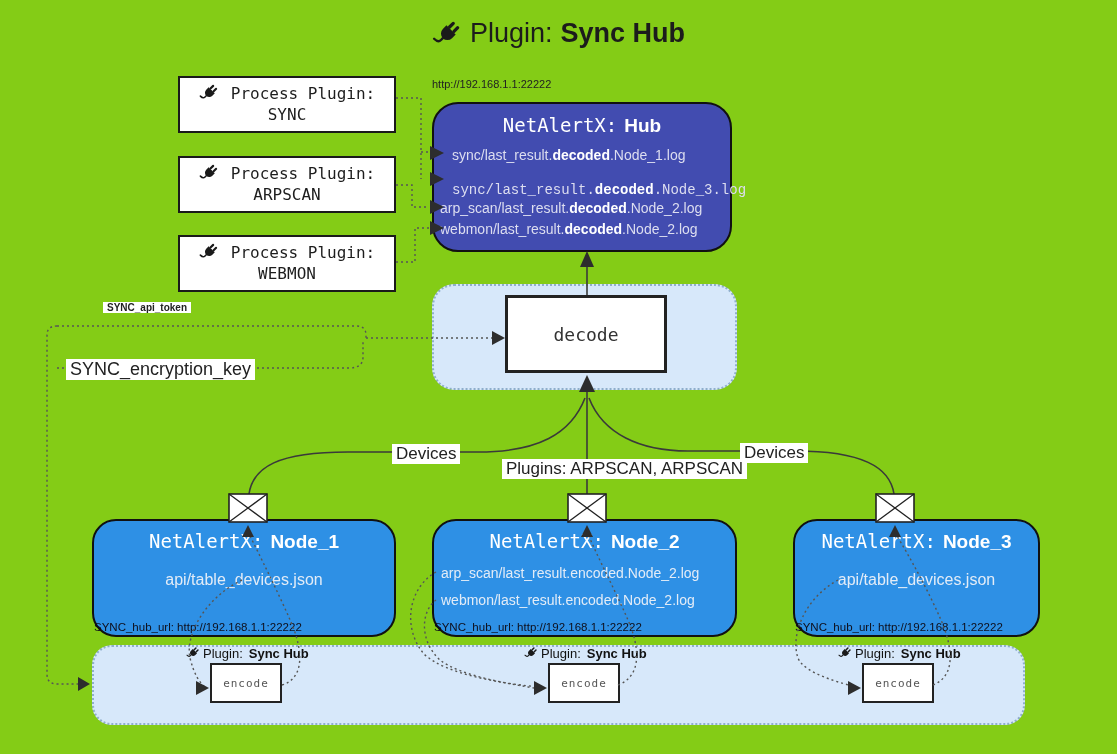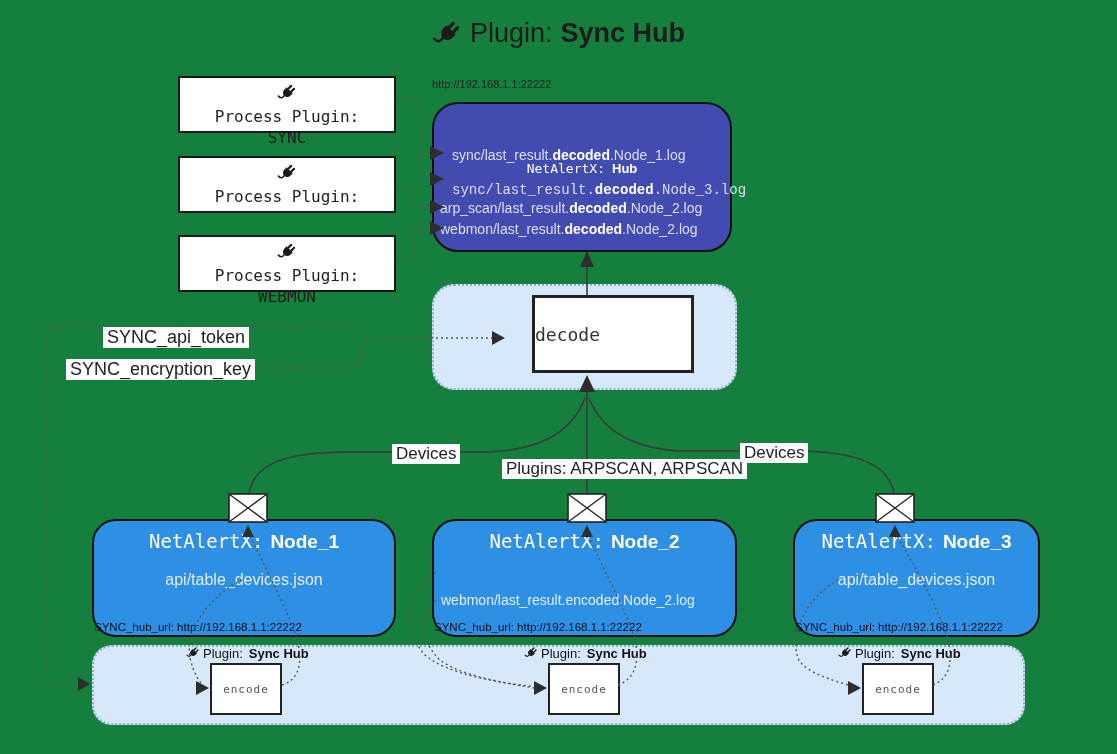--- a/index.html
+++ b/index.html
@@ -1,77 +1,77 @@
 <!DOCTYPE html>
 <html><head>
 <meta charset="utf-8">
 <style>
   html,body{margin:0;padding:0;background:#fff;}
-  .canvas{position:relative;width:1117px;height:754px;background:#15803d;overflow:hidden;
+  .canvas{position:relative;width:1117px;height:754px;background:#84cc16;overflow:hidden;
           font-family:"Liberation Sans","DejaVu Sans",sans-serif;color:#222;}
   .abs{position:absolute;box-sizing:border-box;}
   svg.layer{position:absolute;left:0;top:0;pointer-events:none;}
   #layer-under{z-index:1;}
   #layer-over{z-index:30;}
   .float-label{z-index:40;background:#fff;padding:0 4px;white-space:nowrap;font-size:17px;color:#222;}
   .mono{font-family:"DejaVu Sans Mono","Liberation Mono",monospace;}
 
   
   .title{left:0;top:18px;width:100%;display:flex;align-items:center;justify-content:center;gap:8px;
          font-size:27px;color:#1c1c1c;z-index:10;}
   .title b{font-weight:700;}
 
   
   .pbox{left:178px;width:218px;height:57px;background:#fff;border:2px solid #1a1a1a;z-index:10;
         font-family:"DejaVu Sans Mono","Liberation Mono",monospace;font-size:16px;color:#1d1d1d;}
-  .pbox .r1{display:flex;align-items:center;justify-content:center;gap:4px;margin-top:5px;flex-direction:column;}
+  .pbox .r1{display:flex;align-items:center;justify-content:center;gap:12px;margin-top:5px;}
   .pbox .r2{text-align:center;margin-top:2px;}
 
   
   .hub-url{left:432px;top:78px;width:300px;font-size:11px;color:#222;z-index:10;}
   .hub{left:432px;top:102px;width:300px;height:150px;background:#424CB0;border:2px solid #111;
        border-radius:26px;z-index:10;color:#E9E9F4;}
-  .hub-title{position:absolute;top:10px;left:0;width:100%;text-align:center;font-size:13px;color:#fff;margin-top:47px;}
+  .hub-title{position:absolute;top:10px;left:0;width:100%;text-align:center;font-size:19px;color:#fff;}
   .hub-title .mono{letter-spacing:0;}
   .hub-title b{font-weight:700;margin-left:7px;}
   .hub-line{position:absolute;height:18px;font-size:14px;color:#DDDEF0;white-space:nowrap;}
   .hub-line b{color:#fff;font-weight:700;margin-top:40px;}
   .hl1{top:43px;left:18px;} .hl2{top:78px;left:18px;font-family:Liberation Mono, monospace;} .hl3{top:96px;left:6px;} .hl4{top:117px;left:6px;}
 
   
   .softpanel{background:#D7E8FA;border:2px dotted #8FAECB;}
   .decode-wrap{left:432px;top:284px;width:305px;height:106px;border-radius:22px;z-index:10;}
   .decode-box{left:505px;top:295px;width:162px;height:78px;background:#fff;border:3px solid #222;
-              display:flex;align-items:center;justify-content:flex-start;z-index:11;
-              font-family:"DejaVu Sans Mono","Liberation Mono",monospace;font-size:18px;color:#333;margin-left:27px;}
+              display:flex;align-items:center;justify-content:center;z-index:11;
+              font-family:"DejaVu Sans Mono","Liberation Mono",monospace;font-size:18px;color:#333;}
 
   
   .node{top:519px;height:118px;background:#2E90E5;border:2px solid #111;border-radius:24px;z-index:10;color:#fff;}
   .node1{left:92px;width:304px;} .node2{left:432px;width:305px;} .node3{left:777px;width:247px;margin-left:16px;}
   .node-title{position:absolute;top:9px;left:0;width:100%;text-align:center;font-size:19px;color:#fff;}
   .node-title b{font-weight:700;margin-left:7px;}
   .node-file{position:absolute;width:100%;text-align:center;font-size:16px;color:#E3ECF7;white-space:nowrap;}
   .node-file.sm{font-size:14px;text-align:left;padding-left:7px;}
   .node-footer{position:absolute;top:100px;left:0;width:100%;text-align:left;font-size:11.5px;color:#0e0e1a;}
 
   
   .band{left:92px;top:645px;width:933px;height:80px;border-radius:20px;z-index:5;}
-  .enc{top:663px;width:72px;height:52px;background:#fff;border:2px solid #222;display:flex;align-items:center;
+  .enc{top:663px;width:72px;height:40px;background:#fff;border:2px solid #222;display:flex;align-items:center;
        justify-content:center;font-family:"DejaVu Sans Mono","Liberation Mono",monospace;font-size:11px;
        color:#555;letter-spacing:1px;z-index:10;}
   .enc1{left:210px;} .enc2{left:548px;} .enc3{left:862px;}
   .enclab{top:645px;height:16px;display:flex;align-items:center;gap:3px;font-size:13px;color:#111;
           white-space:nowrap;z-index:15;}
   .enclab b{font-weight:700;margin-left:3px;}
   .el1{left:186px;} .el2{left:524px;} .el3{left:838px;}
 
   
   .lbl-dev-l{left:392px;top:444px;} .lbl-dev-r{left:740px;top:443px;}
   .lbl-plug-mid{left:502px;top:459px;}
-  .lbl-token{left:103px;top:327px;font-size:18px;}
+  .lbl-token{left:103px;top:302px;font-size:10px;font-weight:bold;}
   .lbl-key{left:66px;top:359px;font-size:18px;}
   .float-label{position:absolute;}
 
   
   .ln{stroke:#3a3a3a;stroke-width:1.6;fill:none;}
   .dot{stroke:#555;stroke-width:1.4;fill:none;stroke-dasharray:2 3;}
   .ah{fill:#2d2d2d;stroke:none;}
   .env{fill:#fff;stroke:#222;stroke-width:1.6;}
 </style>
 </head>
@@ -111,20 +111,21 @@
       </div>
     <div class="r2">SYNC</div>
   </div>
   <div class="abs pbox" style="top:156px">
     <div class="r1">
         <svg width="20" height="20">
           <use href="#plug"></use>
         </svg>
       <span>Process Plugin:</span>
       </div>
+    <div class="r2">ARPSCAN</div>
   </div>
   <div class="abs pbox" style="top:235px">
     <div class="r1">
         <svg width="20" height="20">
           <use href="#plug"></use>
         </svg>
       <span>Process Plugin:</span>
       </div>
     <div class="r2">WEBMON</div>
   </div>
@@ -149,20 +150,21 @@
     <div class="node-title">
       <span class="mono">NetAlertX:</span><b>Node_1</b>
     </div>
     <div class="node-file" style="top:50px">api/table_devices.json</div>
     <div class="node-footer">SYNC_hub_url: http://192.168.1.1:22222</div>
   </div>
   <div class="abs node node2">
     <div class="node-title">
       <span class="mono">NetAlertX:</span><b>Node_2</b>
     </div>
+    <div class="node-file sm" style="top:44px">arp_scan/last_result.encoded.Node_2.log</div>
     <div class="node-file sm" style="top:71px">webmon/last_result.encoded.Node_2.log</div>
     <div class="node-footer">SYNC_hub_url: http://192.168.1.1:22222</div>
   </div>
   <div class="abs node node3">
     <div class="node-title">
       <span class="mono">NetAlertX:</span><b>Node_3</b>
     </div>
     <div class="node-file" style="top:50px">api/table_devices.json</div>
     <div class="node-footer">SYNC_hub_url: http://192.168.1.1:22222</div>
   </div>

